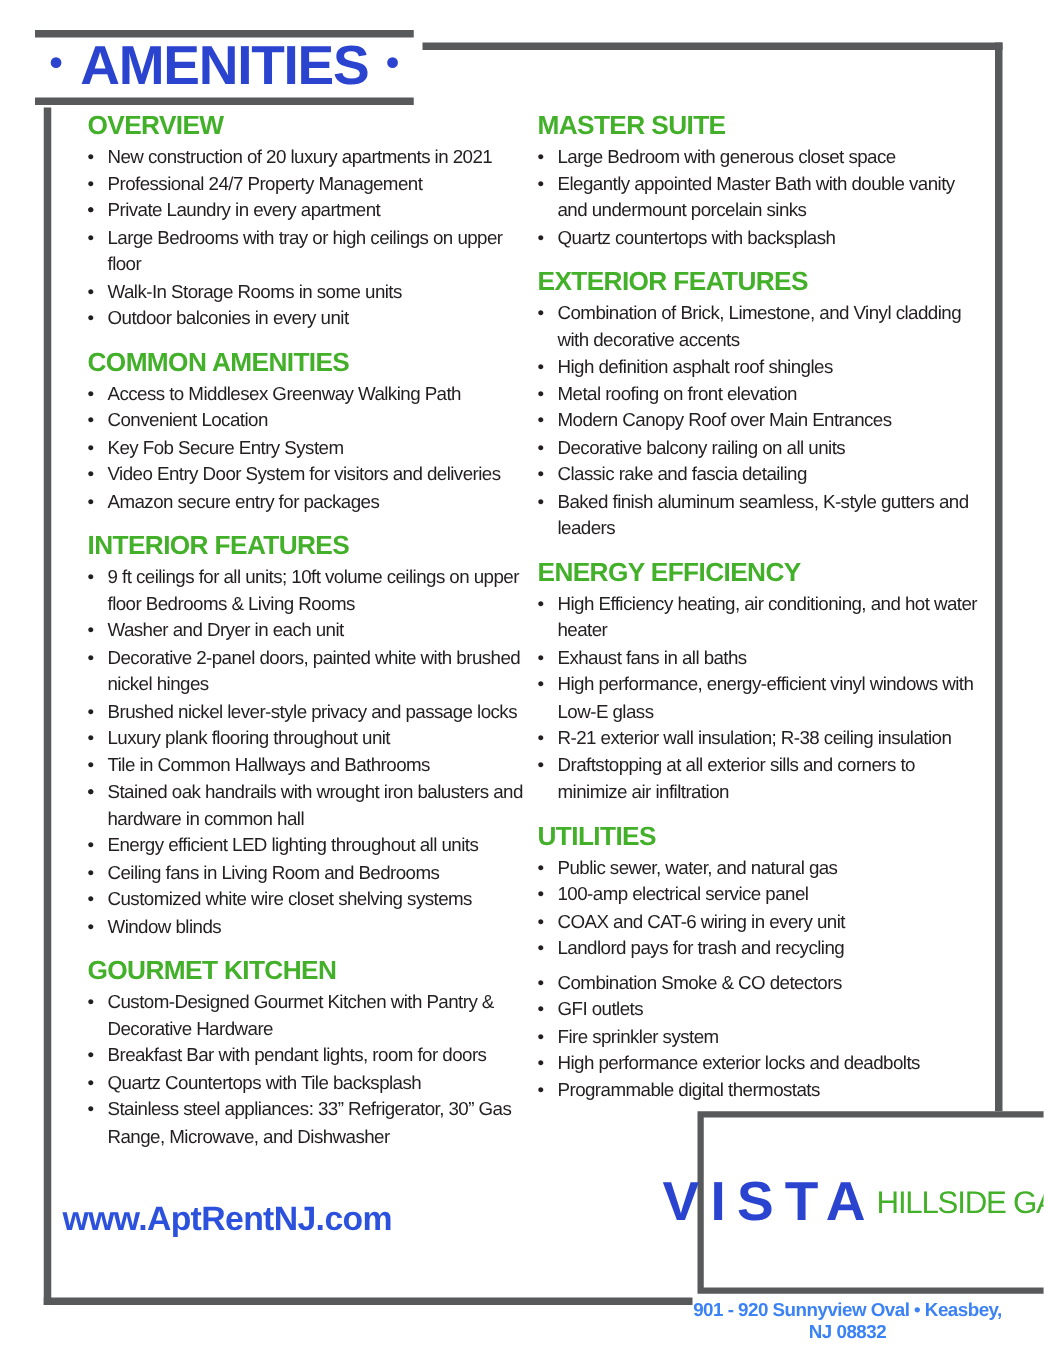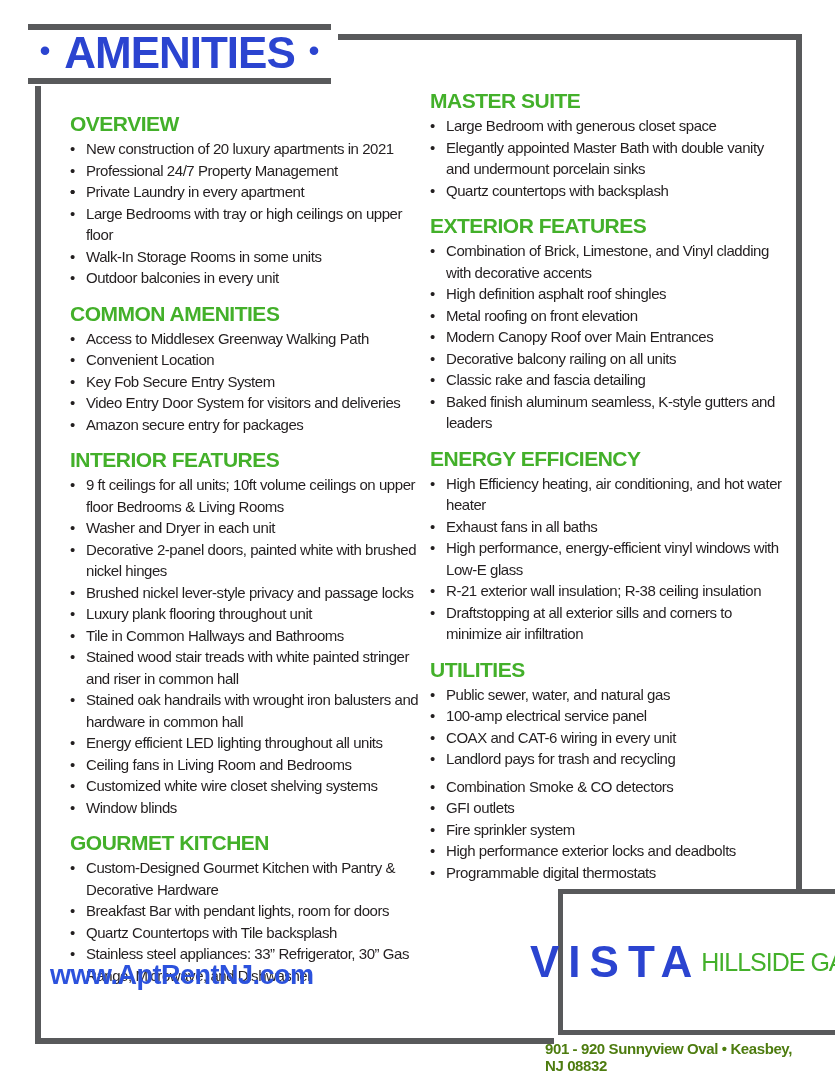--- a/index.html
+++ b/index.html
@@ -14,21 +14,21 @@
               letter-spacing:-1px;line-height:1.0;}
   .title-dot{font-size:30px;letter-spacing:0;transform:translateY(-2px);}
   .frame-right{position:absolute;left:338px;top:34px;width:458px;height:850px;
                border-top:6px solid #58595b;border-right:6px solid #58595b;}
   .frame-left{position:absolute;left:35px;top:86px;width:513px;height:952px;
               border-left:6px solid #58595b;border-bottom:6px solid #58595b;}
 
   
   .columns{position:absolute;left:70px;top:84px;width:716px;display:flex;gap:10px;}
   .col{box-sizing:border-box;}
-  .col-left{width:350px;margin-top:23px;}
+  .col-left{width:350px;}
   .col-right{width:356px;}
   section{margin:0 0 6px 0;}
   h2{margin:13px 0 3px 0;font-size:21px;line-height:23px;color:#43b02a;
      letter-spacing:-0.5px;font-weight:bold;}
   section:first-child h2{margin-top:5px;}
   ul{list-style:none;margin:0;padding:0;}
   li{position:relative;padding-left:16px;font-size:15px;line-height:21.5px;
      letter-spacing:-0.45px;color:#231f20;}
   li .bullet{position:absolute;left:0;top:0;}
 
@@ -36,22 +36,22 @@
   .website{position:absolute;left:50px;top:960px;font-size:27px;font-weight:bold;
            color:#2c52dd;letter-spacing:-0.5px;}
   .logo-box{position:absolute;left:558px;top:889px;width:238px;height:136px;
             border:5px solid #58595b;background:#fff;display:flex;flex-direction:row;
             align-items:center;justify-content:center;padding-left:42px;}
   .logo-vista{color:#2b44d0;font-weight:bold;font-size:44px;line-height:40px;
               letter-spacing:9px;text-indent:9px;}
   .logo-mountains{margin:-4px 0 -6px 0;}
   .logo-hillside{color:#43b02a;font-weight:normal;font-size:25px;line-height:26px;
                  letter-spacing:-1px;white-space:nowrap;}
-  .address{position:absolute;left:545px;top:1040px;width:266px;text-align:left;
-           font-size:15px;font-weight:bold;color:#4d7c0f;letter-spacing:-0.4px;}
+  .address{position:absolute;left:545px;top:1040px;width:266px;text-align:center;
+           font-size:15px;font-weight:bold;color:#3b82f6;letter-spacing:-0.4px;}
 </style>
 </head>
 <body>
 
 <div class="page">
 
   <div class="title-box">
     <div class="title-rule"></div>
     <div class="title-text">
       <span class="title-dot">•</span>
@@ -90,21 +90,21 @@
         </section>
         <section>
           <h2>INTERIOR FEATURES</h2>
           <ul>
             <li><span class="bullet">•</span><span>9 ft ceilings for all units; 10ft volume ceilings on upper floor Bedrooms &amp; Living Rooms</span></li>
             <li><span class="bullet">•</span><span>Washer and Dryer in each unit</span></li>
             <li><span class="bullet">•</span><span>Decorative 2-panel doors, painted white with brushed nickel hinges</span></li>
             <li><span class="bullet">•</span><span>Brushed nickel lever-style privacy and passage locks</span></li>
             <li><span class="bullet">•</span><span>Luxury plank flooring throughout unit</span></li>
             <li><span class="bullet">•</span><span>Tile in Common Hallways and Bathrooms</span></li>
-            <li><span class="bullet">•</span><span>Stained wood stair treads with white painted stringer and riser in common hall</span></li>
+            <li><span class="bullet">•</span></li>
             <li><span class="bullet">•</span><span>Stained oak handrails with wrought iron balusters and hardware in common hall</span></li>
             <li><span class="bullet">•</span><span>Energy efficient LED lighting throughout all units</span></li>
             <li><span class="bullet">•</span><span>Ceiling fans in Living Room and Bedrooms</span></li>
             <li><span class="bullet">•</span><span>Customized white wire closet shelving systems</span></li>
             <li><span class="bullet">•</span><span>Window blinds</span></li>
           </ul>
         </section>
         <section>
           <h2>GOURMET KITCHEN</h2>
           <ul>

